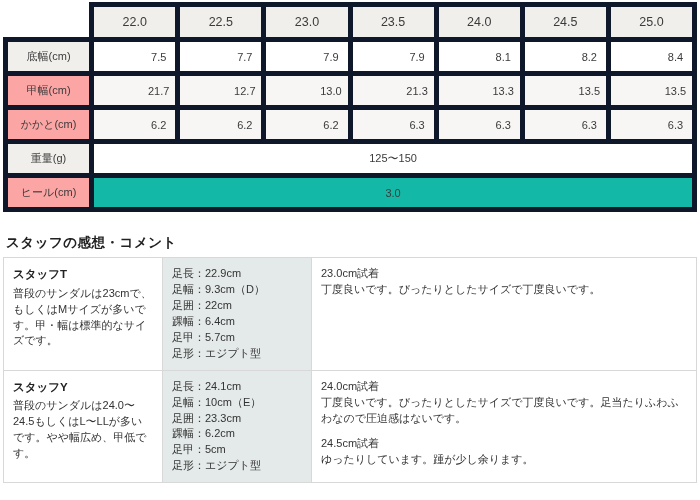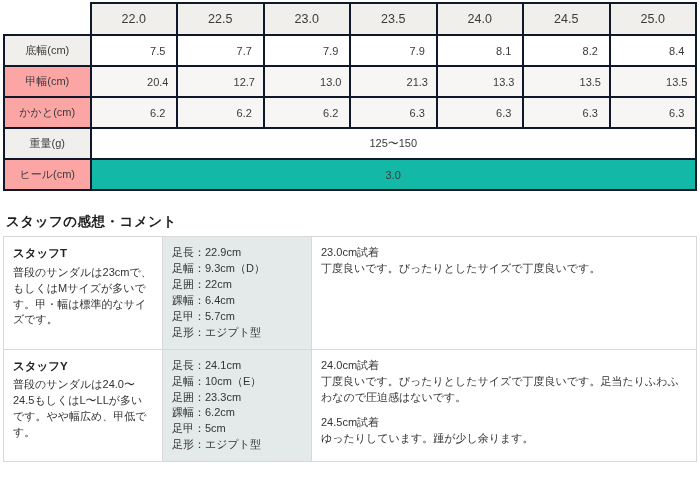--- a/index.html
+++ b/index.html
@@ -22,21 +22,21 @@
   }
 
   
   table.size-table {
     border-collapse: collapse;
     width: 694px;
     margin: 2px 0 0 3px;
     table-layout: fixed;
   }
   table.size-table td, table.size-table th {
-    border: 2px solid #0f172a;
+    border: 5px solid #0f172a;
     font-weight: normal;
     font-size: 11px;
     text-align: center;
     color: #3b3b3b;
     height: 29px;
     padding: 0;
   }
   table.size-table td.rowhead, table.size-table th.rowhead {
     background: #f1efec;
     width: 118px;
@@ -153,21 +153,21 @@
         <td class="val">7.5</td>
         <td class="val">7.7</td>
         <td class="val">7.9</td>
         <td class="val">7.9</td>
         <td class="val">8.1</td>
         <td class="val">8.2</td>
         <td class="val">8.4</td>
       </tr>
       <tr class="alt">
         <td class="rowhead">甲幅(cm)</td>
-        <td class="val">20.4</td>
+        <td class="val">21.7</td>
         <td class="val">12.7</td>
         <td class="val">13.0</td>
         <td class="val">21.3</td>
         <td class="val">13.3</td>
         <td class="val">13.5</td>
         <td class="val">13.5</td>
       </tr>
       <tr class="alt">
         <td class="rowhead">かかと(cm)</td>
         <td class="val">6.2</td>

